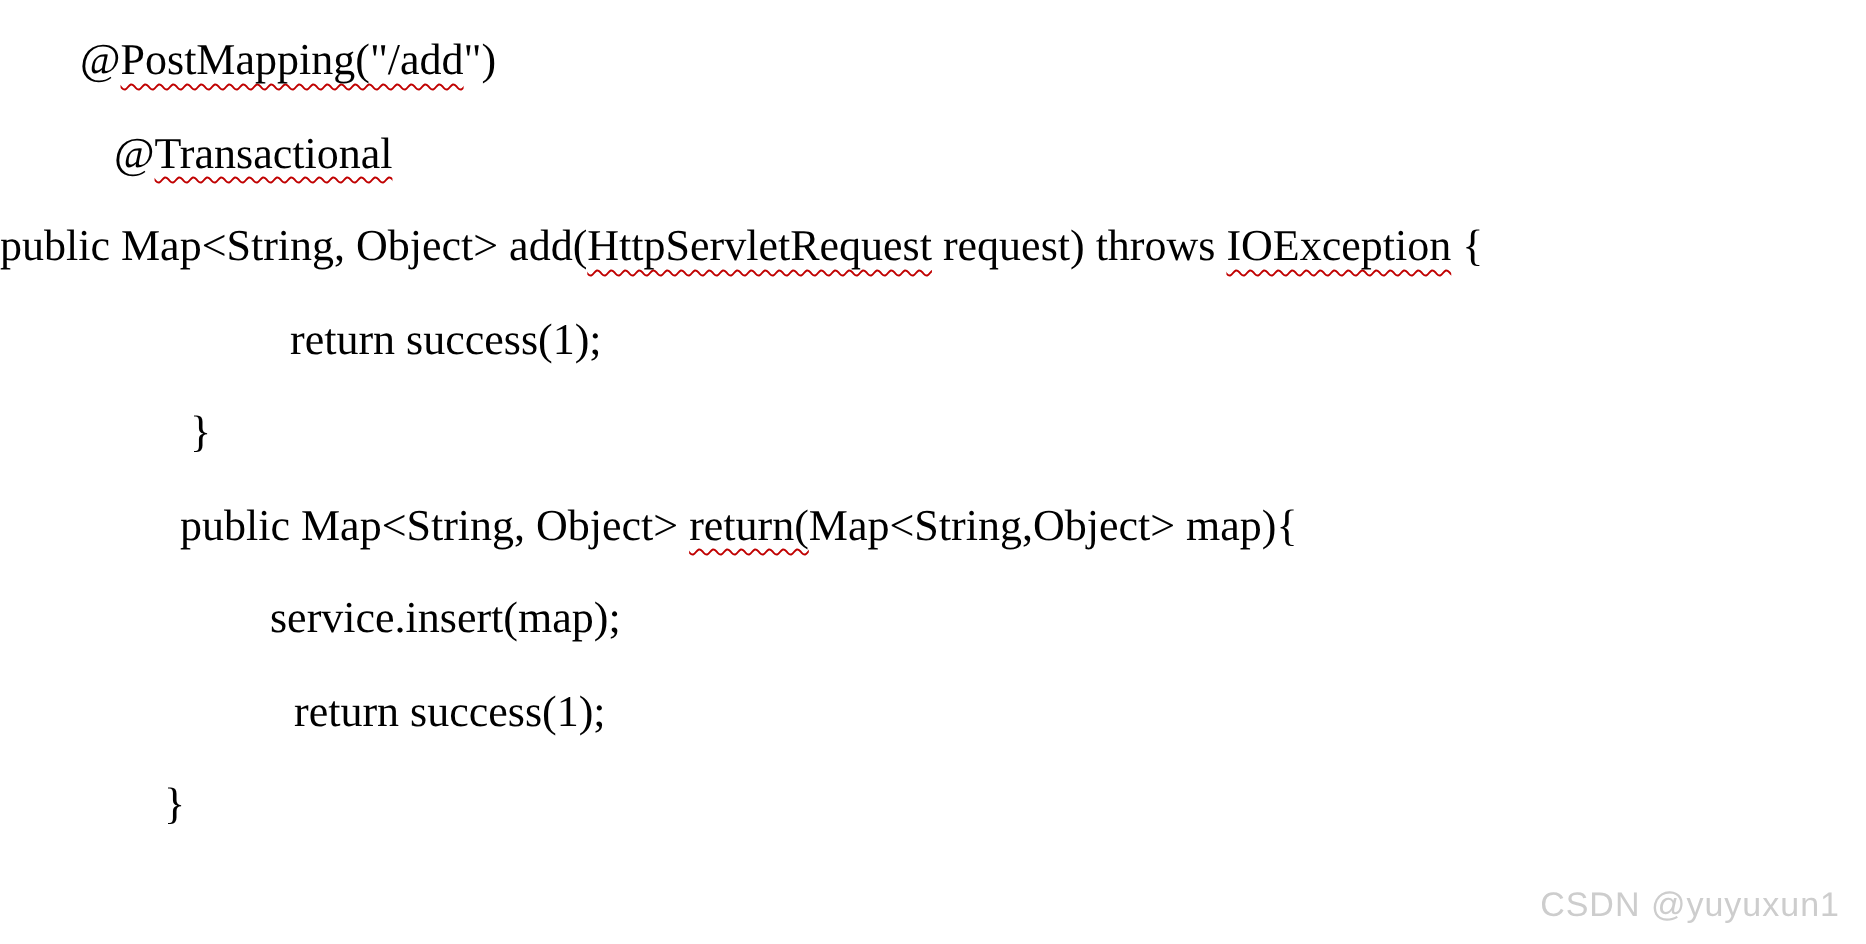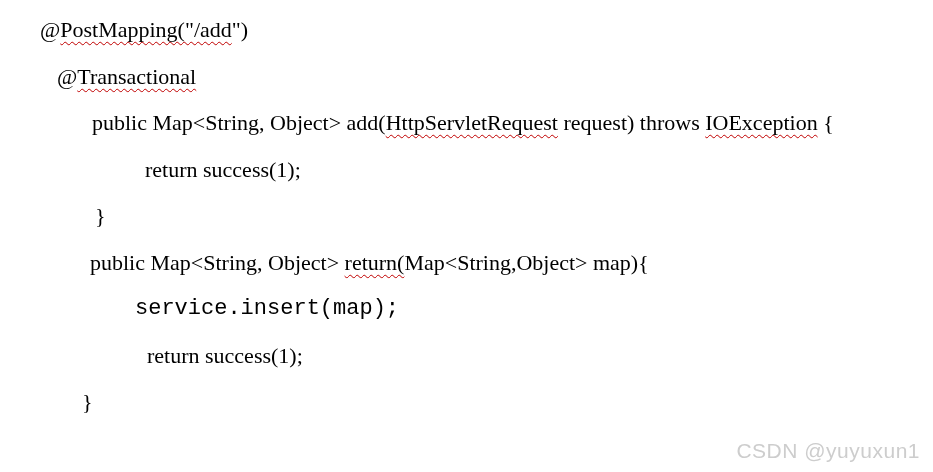--- a/index.html
+++ b/index.html
@@ -26,42 +26,42 @@
   }
   .code {
     padding-top: 7px;
   }
   .line {
     line-height: 46.5px;
     white-space: pre;
   }
   .l1  { padding-left: 40px; }
   .l2  { padding-left: 57px; }
-  .l3  { padding-left: 92px; }
+  .l3  { }
   .l4  { padding-left: 140px; }
   .l5  { padding-left: 145px; }
   .l6  { padding-left: 95px; }
   .l7  { padding-left: 90px; }
-  .l8  { padding-left: 135px; font-family: Liberation Mono, monospace; }
+  .l8  { padding-left: 135px; }
   .l9  { padding-left: 147px; }
   .l10 { padding-left: 82px; }
   .sq {
     text-decoration-line: underline;
     text-decoration-style: wavy;
     text-decoration-color: var(--squiggle);
     text-decoration-thickness: 1px;
     text-underline-offset: 4px;
     text-decoration-skip-ink: none;
   }
   .watermark {
     position: absolute;
     right: 13px;
     bottom: 9px;
     font-family: "Liberation Sans", "DejaVu Sans", sans-serif;
-    font-size: 21px;
+    font-size: 17px;
     letter-spacing: 0.5px;
     color: var(--wm);
   }
 </style>
 </head>
 <body>
 
 <div class="page">
   <div class="code">
 

